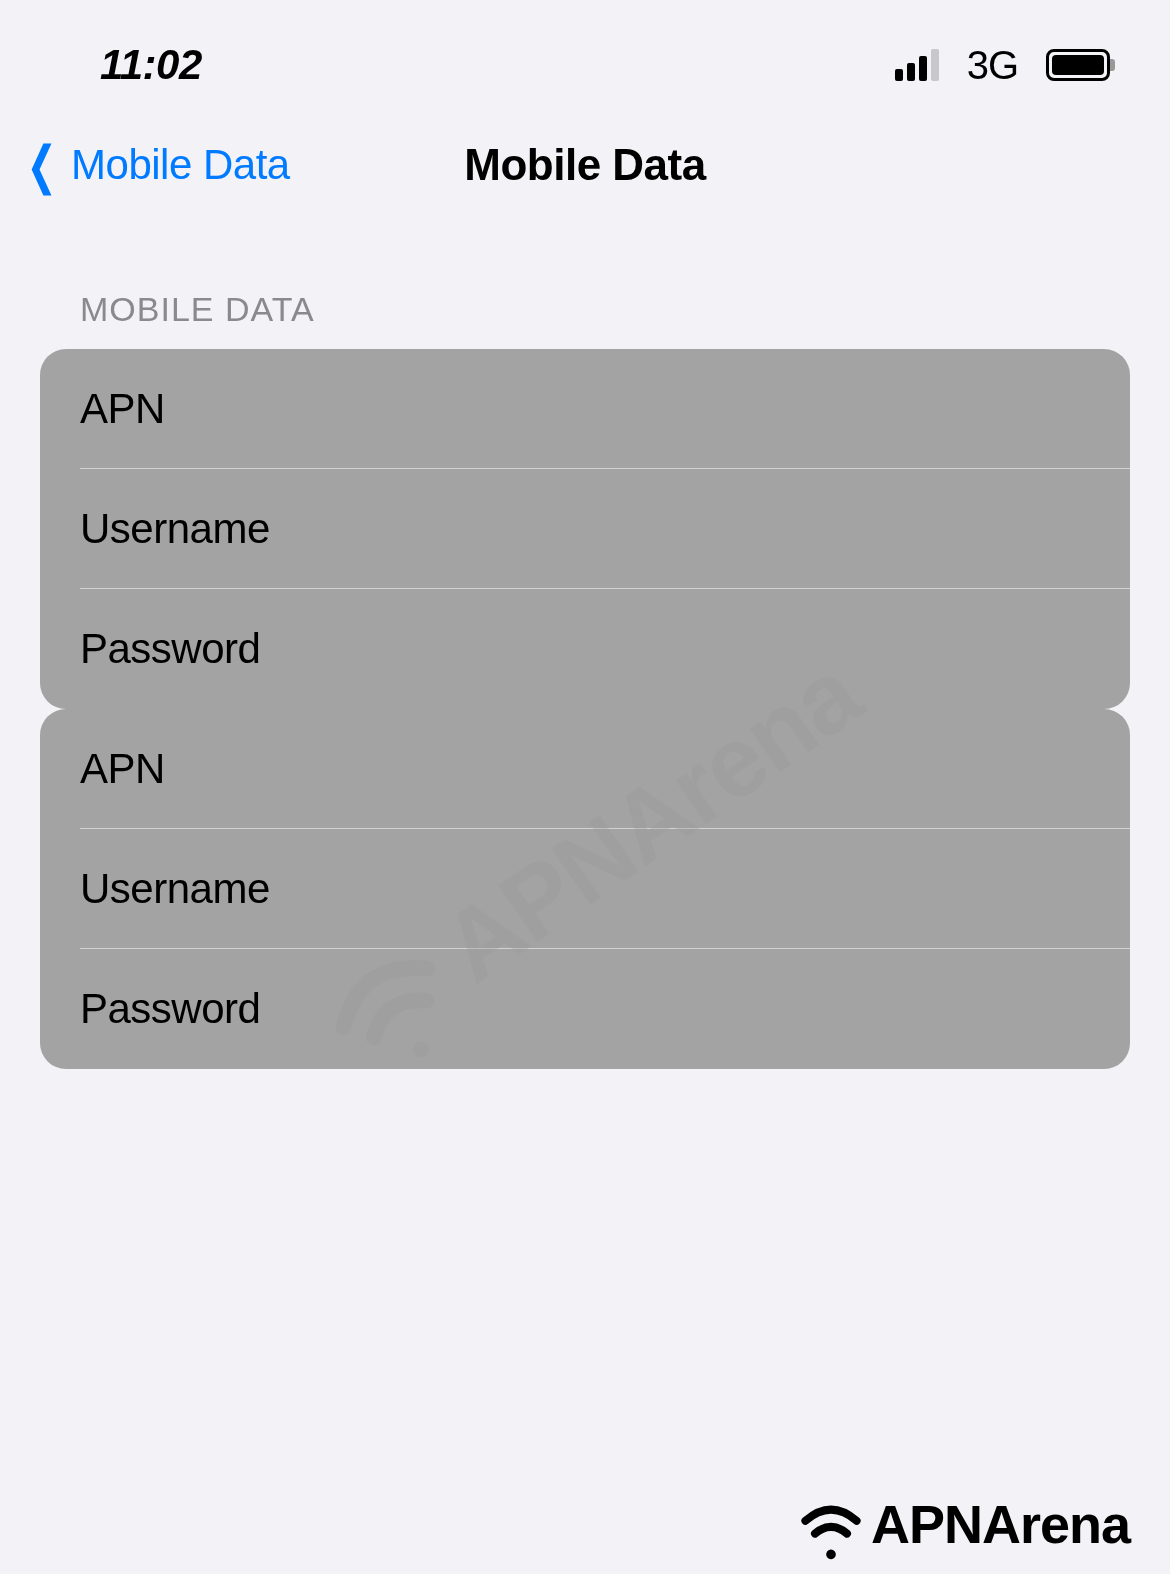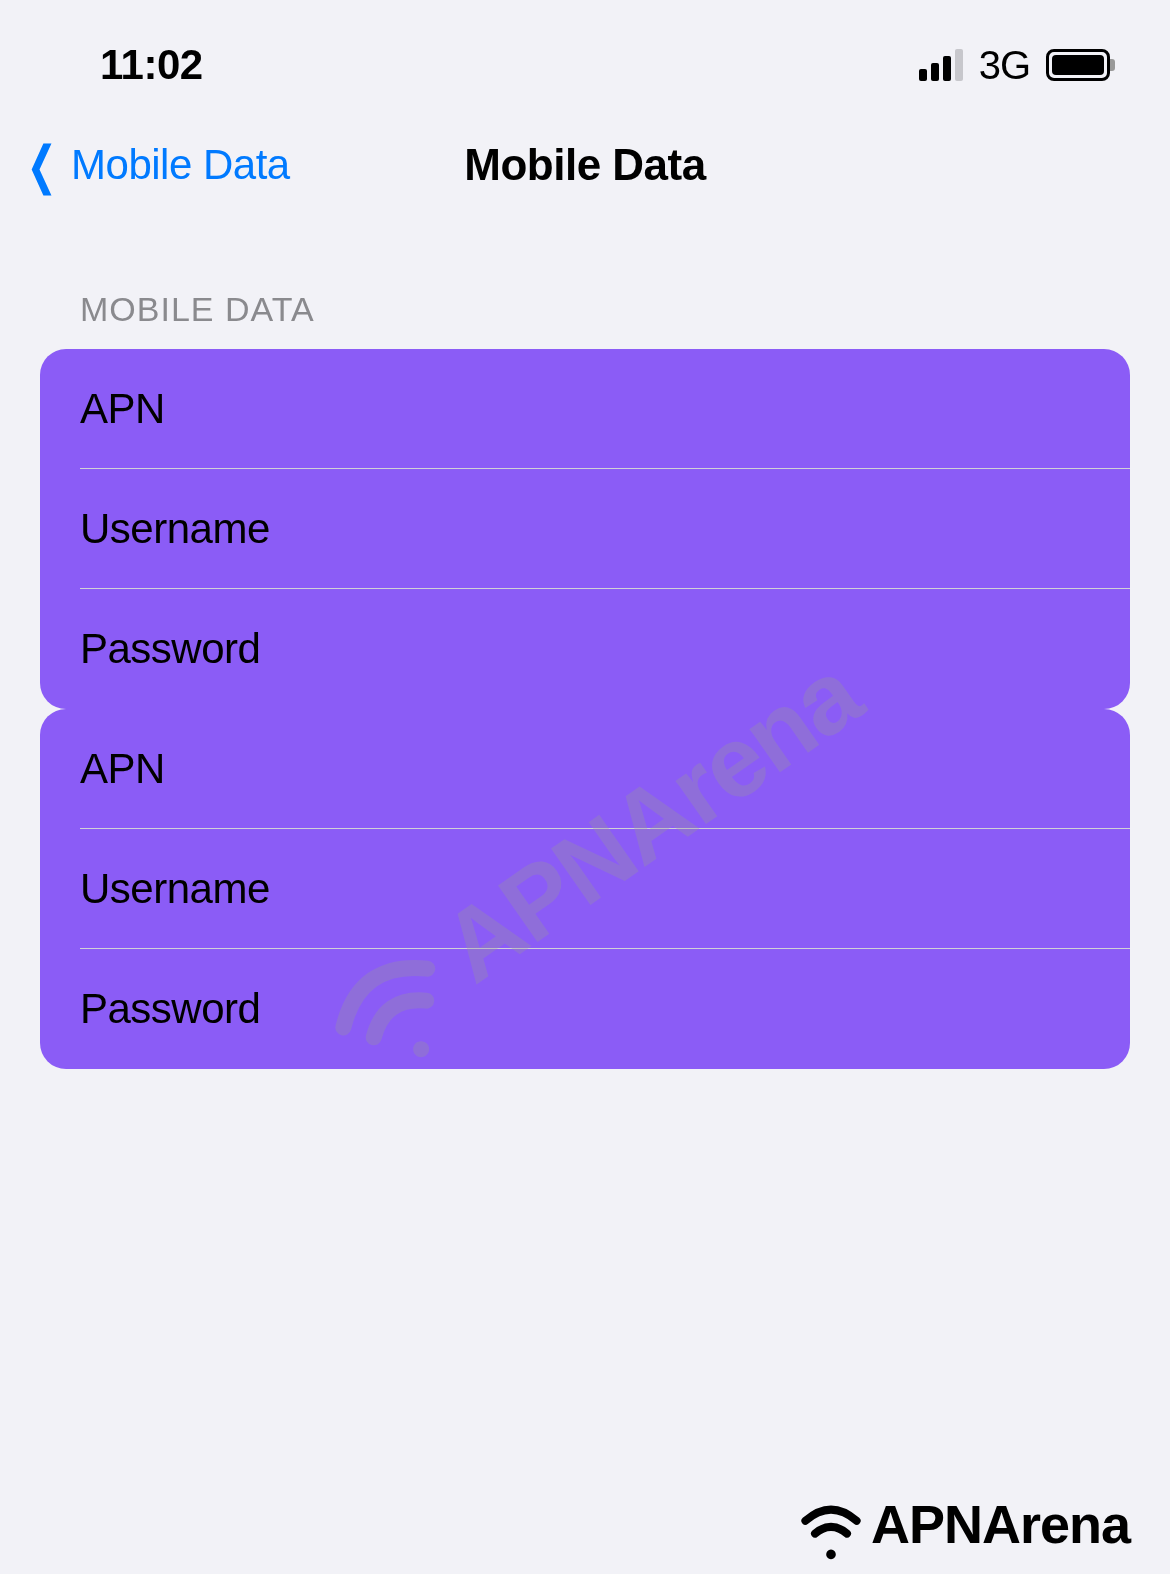--- a/index.html
+++ b/index.html
@@ -21,25 +21,26 @@
       justify-content: space-between;
       align-items: center;
       padding: 40px 60px 20px 100px;
       height: 110px;
     }
     .status-time {
       font-size: 42px;
       font-weight: 600;
       color: #000;
       letter-spacing: -0.5px;
+      font-style: italic;
     }
     .status-right {
       display: flex;
       align-items: center;
-      gap: 16px;
+      gap: 28px;
     }
     .signal-bars {
       display: flex;
       align-items: flex-end;
       gap: 4px;
       height: 32px;
     }
     .signal-bar {
       width: 8px;
       background-color: #000;
@@ -120,21 +121,21 @@
       font-weight: 400;
       color: #8A8A8E;
       text-transform: uppercase;
       padding: 80px 40px 20px 40px;
       letter-spacing: 1px;
     }
     .section-header.first {
       padding-top: 70px;
     }
     .card {
-      background-color: #8b5cf6;
+      background-color: #a3a3a3;
       border-radius: 26px;
       overflow: hidden;
     }
     .row {
       display: flex;
       align-items: center;
       height: 120px;
       padding: 0 40px;
       position: relative;
     }

